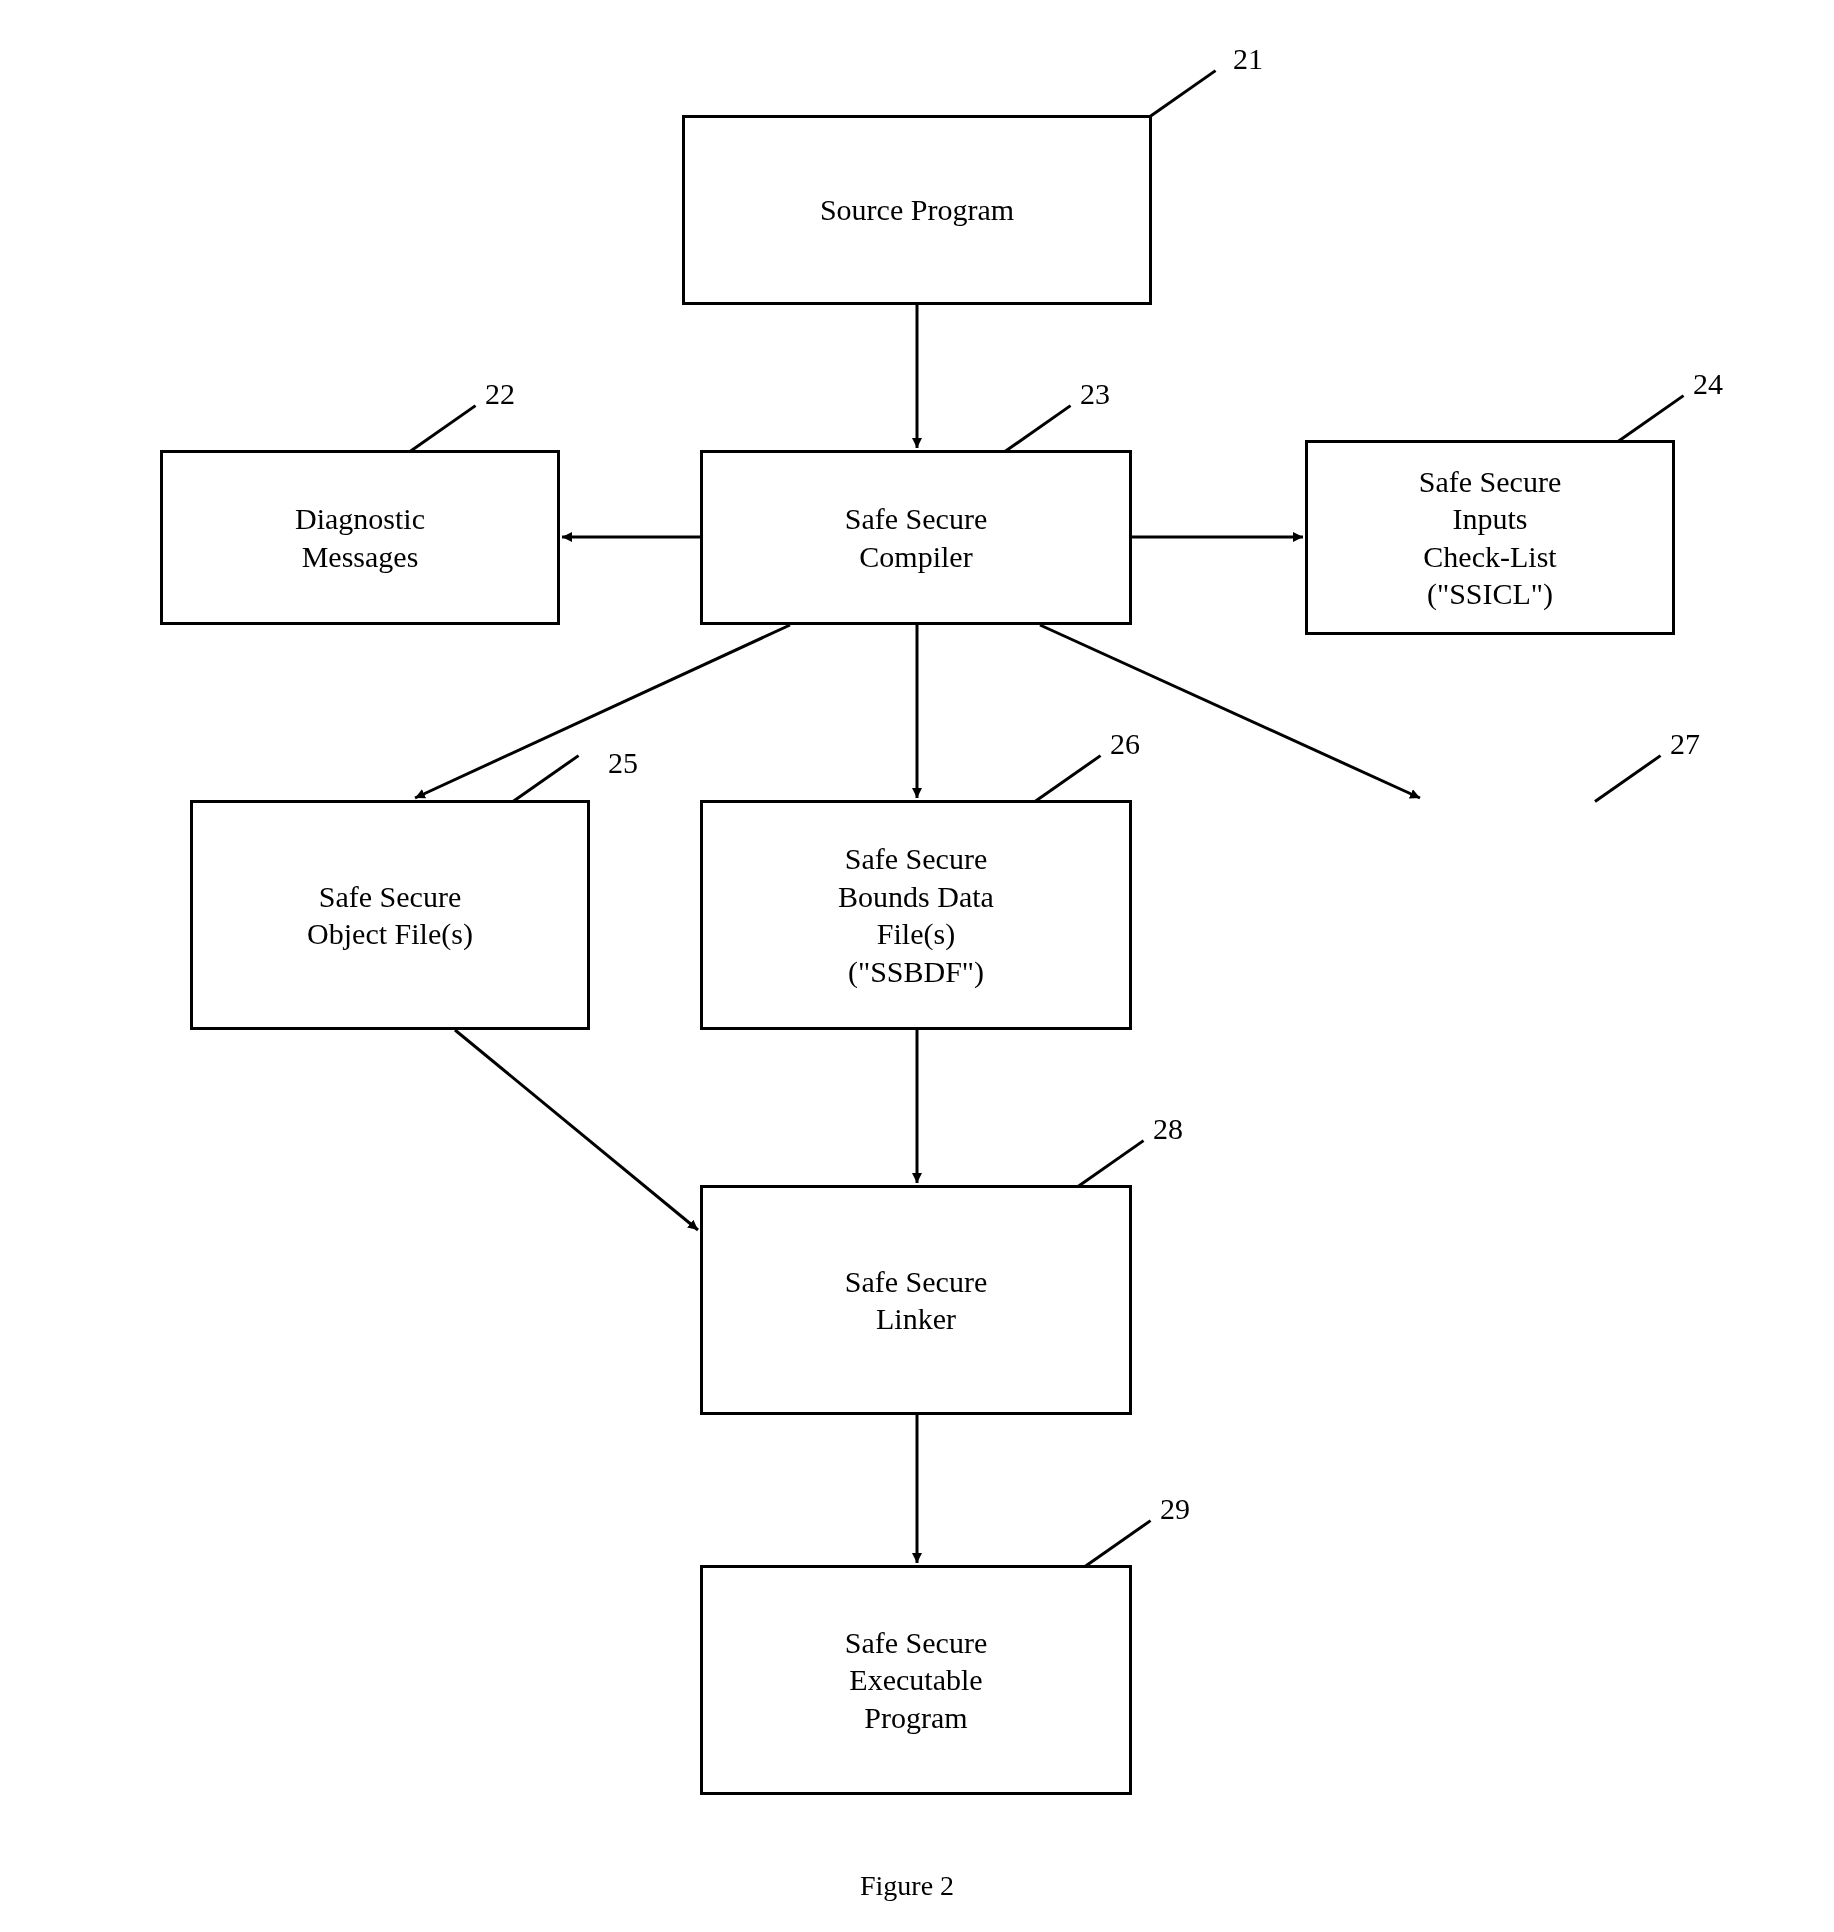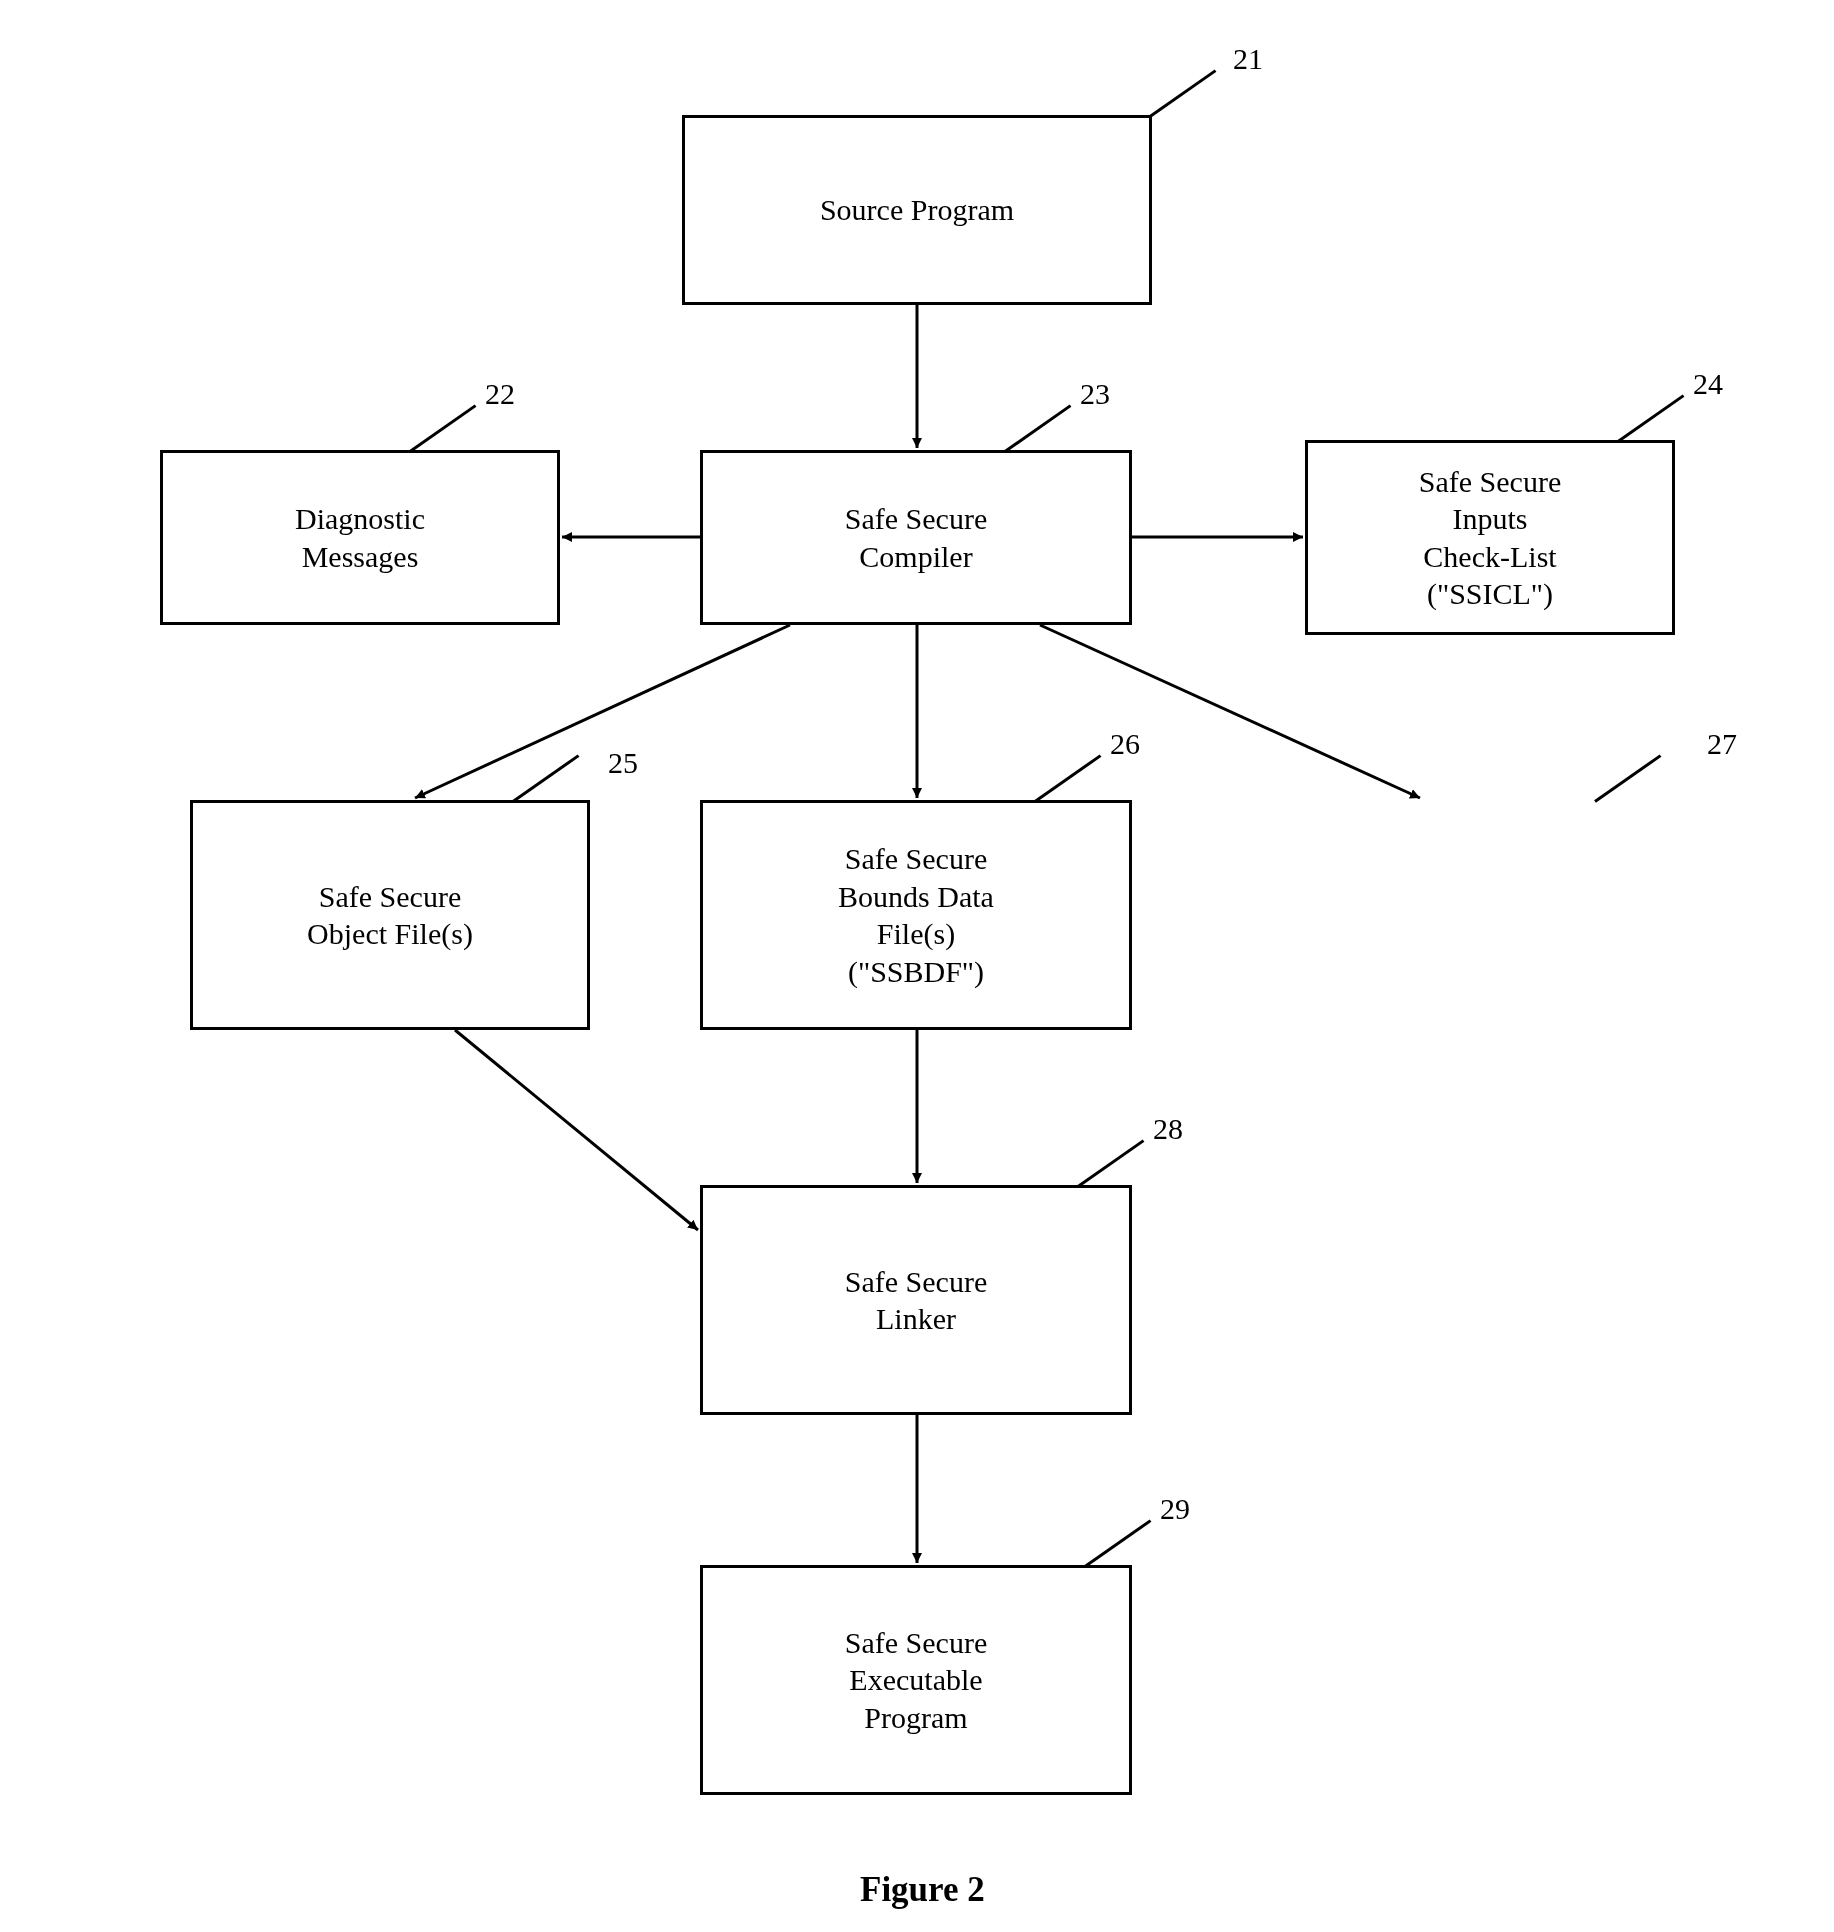--- a/index.html
+++ b/index.html
@@ -33,22 +33,22 @@
   }
   .lead {
     position: absolute;
     width: 80px;
     height: 0;
     border-top: 3px solid #000;
     transform-origin: left center;
   }
   .caption {
     position: absolute;
-    font-size: 35px;
-    font-weight: bold;
+    font-size: 28px;
+    font-weight: normal;
   }
   svg.arrows {
     position: absolute;
     left: 0;
     top: 0;
     width: 1834px;
     height: 1932px;
     pointer-events: none;
   }
 </style>
@@ -102,21 +102,21 @@
   <div class="lead" style="left:1618px; top:440px; transform: rotate(-35deg);"></div>
   <div class="ref" style="left:1693px; top:367px;">24</div>
 
   <div class="lead" style="left:513px;  top:800px; transform: rotate(-35deg);"></div>
   <div class="ref" style="left:608px;  top:727px;margin-top:19px;">25</div>
 
   <div class="lead" style="left:1035px; top:800px; transform: rotate(-35deg);"></div>
   <div class="ref" style="left:1110px; top:727px;">26</div>
 
   <div class="lead" style="left:1595px; top:800px; transform: rotate(-35deg);"></div>
-  <div class="ref" style="left:1670px; top:727px;margin-left:37px;">27</div>
+  <div class="ref" style="left:1670px; top:727px;">27</div>
 
   <div class="lead" style="left:1078px; top:1185px; transform: rotate(-35deg);"></div>
   <div class="ref" style="left:1153px; top:1112px;">28</div>
 
   <div class="lead" style="left:1085px; top:1565px; transform: rotate(-35deg);"></div>
   <div class="ref" style="left:1160px; top:1492px;">29</div>
 
   <svg class="arrows">
     <defs>
       <marker id="ah" markerWidth="12" markerHeight="12" refX="10" refY="5" orient="auto" markerUnits="userSpaceOnUse">

